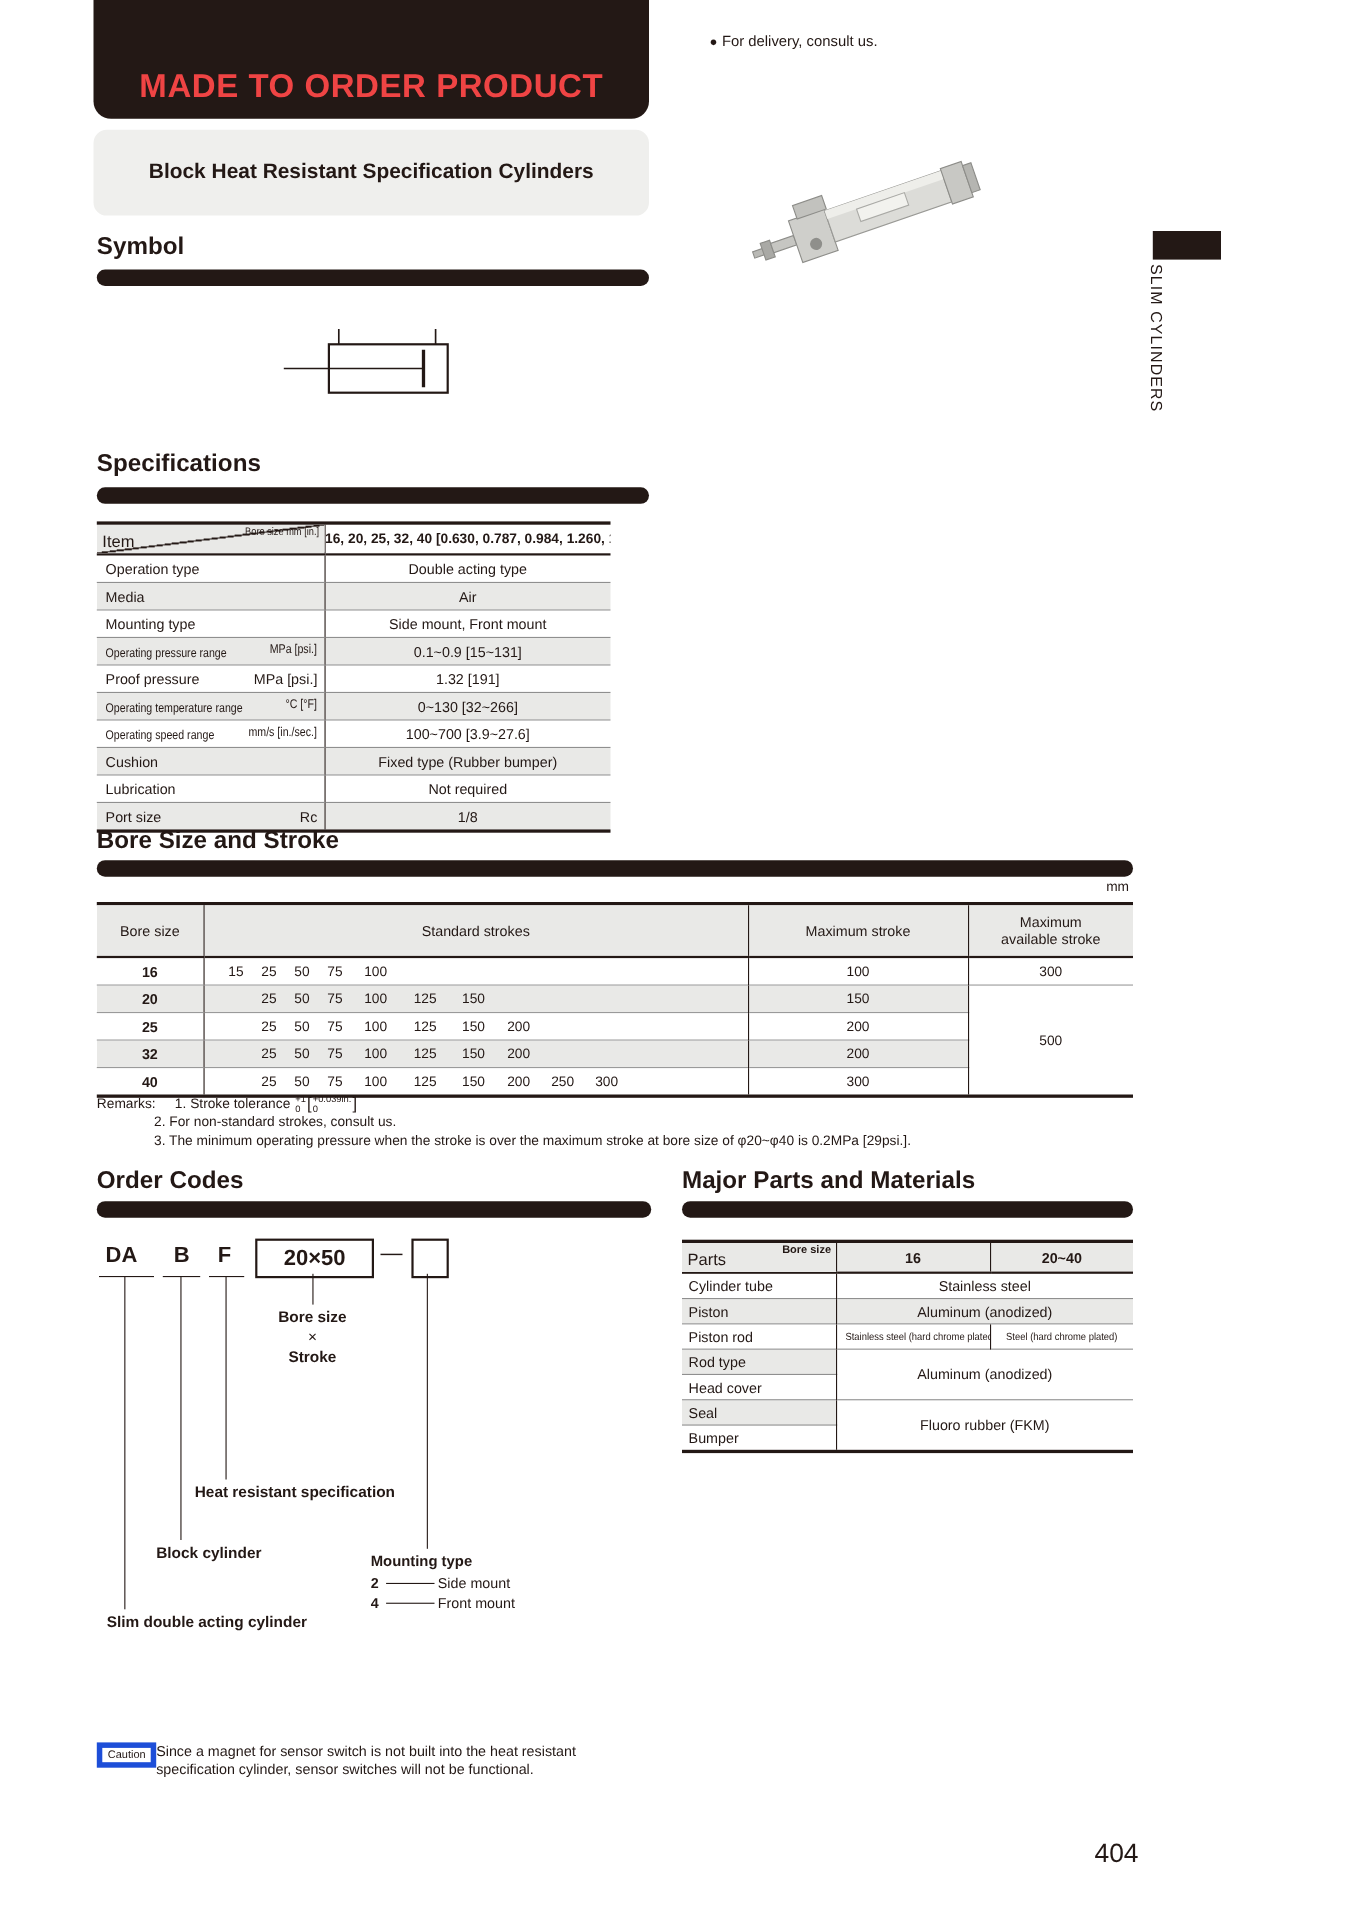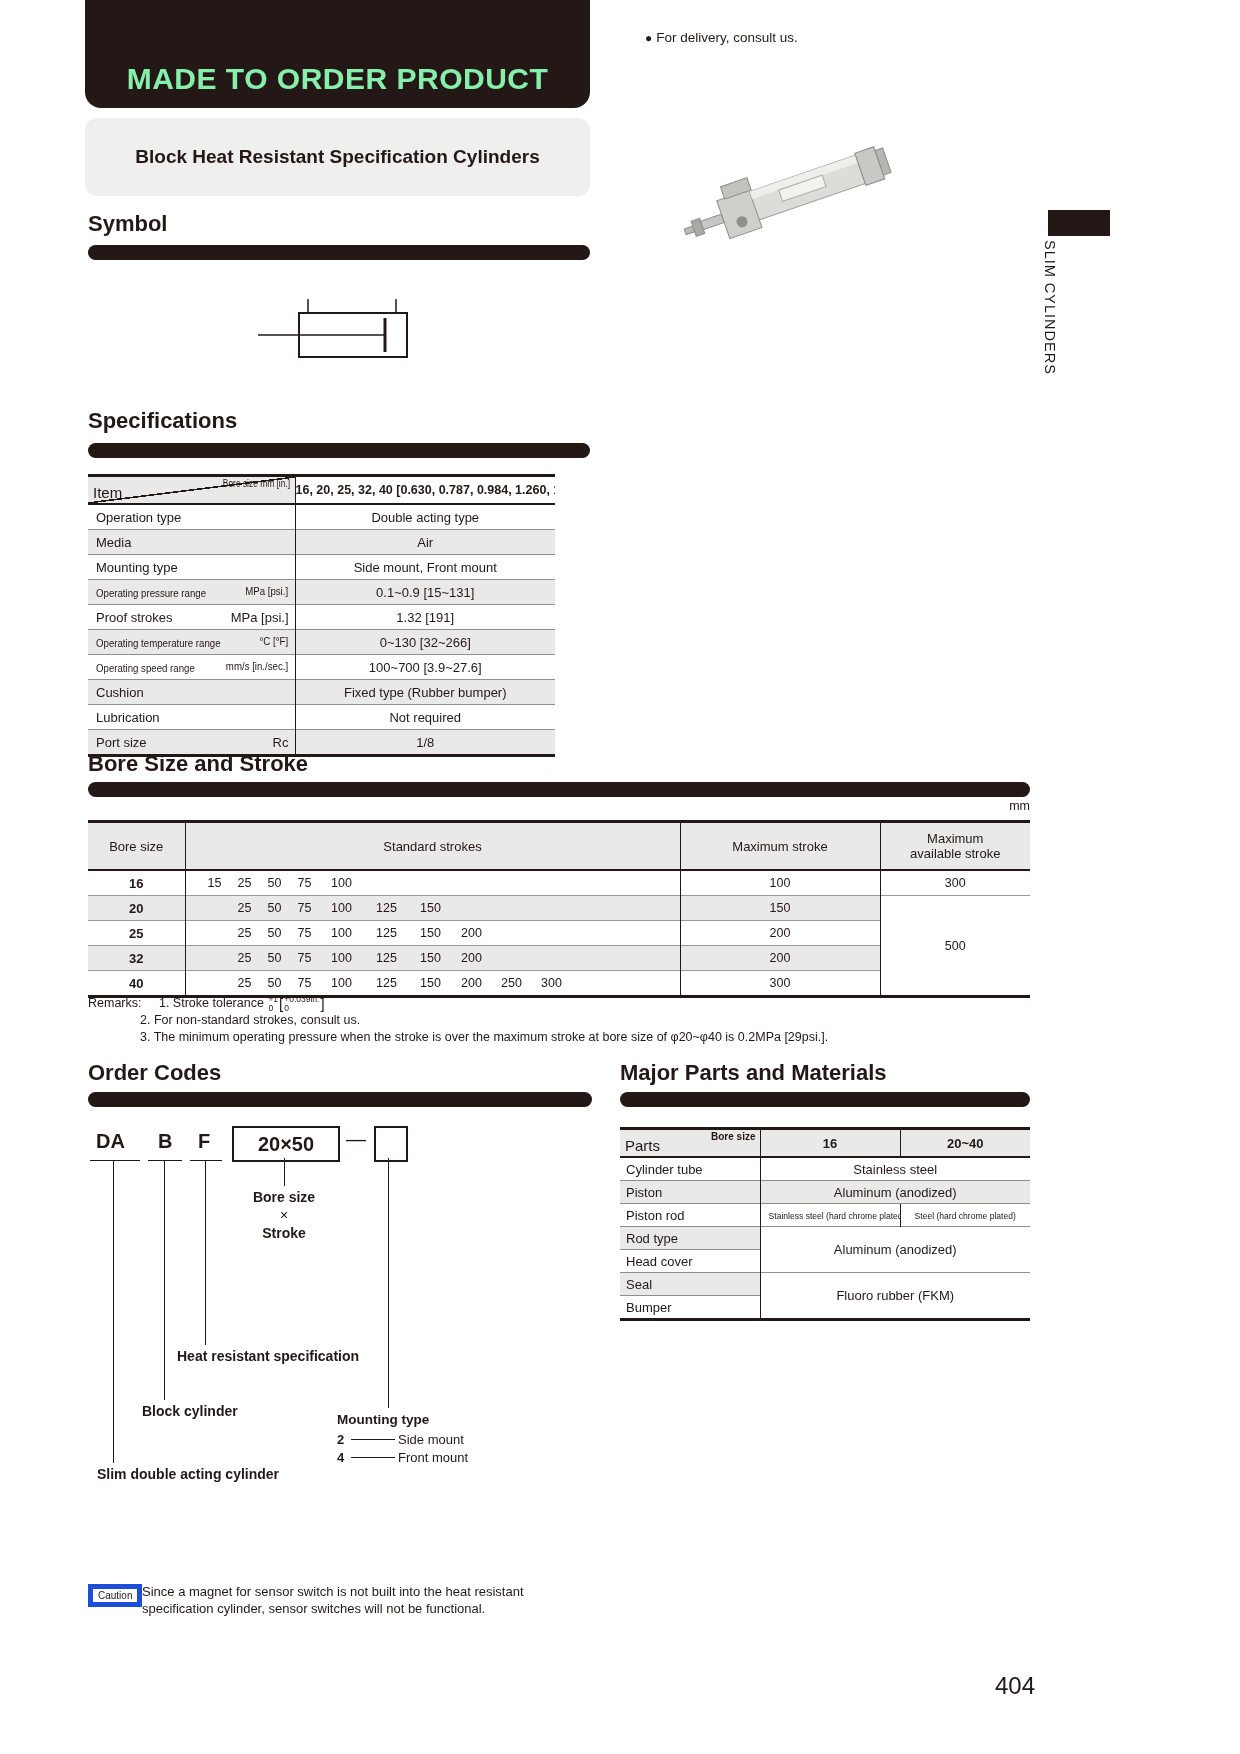--- a/index.html
+++ b/index.html
@@ -3,21 +3,21 @@
 <meta charset="utf-8">
 <style>
   html,body{margin:0;padding:0;background:#fff;}
   .page{position:relative;width:1240px;height:1754px;background:#ffffff;
         font-family:"Liberation Sans","DejaVu Sans",sans-serif;color:#231815;overflow:hidden;}
   .abs{position:absolute;}
 
   
   .black-banner{left:85px;top:0;width:505px;height:108px;background:#231815;
     border-radius:0 0 16px 16px;display:flex;align-items:flex-end;justify-content:center;}
-  .black-banner .t{color:#86efac;font-weight:bold;font-size:30px;letter-spacing:.5px;padding-bottom:12px;white-space:nowrap;}
+  .black-banner .t{color:#ef4444;font-weight:bold;font-size:30px;letter-spacing:.5px;padding-bottom:12px;white-space:nowrap;}
   .sub-banner{left:85px;top:118px;width:505px;height:78px;background:#efefed;border-radius:12px;
     display:flex;align-items:center;justify-content:center;}
   .sub-banner .t{font-weight:bold;font-size:19px;white-space:nowrap;}
   .delivery{left:645px;top:30px;font-size:13.5px;}
   .delivery .b{font-size:12px;margin-right:4px;}
 
   
   .side-tab{left:1048px;top:210px;width:62px;height:26px;background:#231815;}
   .side-vert{left:1042px;top:240px;height:170px;writing-mode:vertical-rl;font-size:14.5px;letter-spacing:1px;color:#231815;}
 
@@ -58,21 +58,21 @@
   .stroke th{height:46px;background:#e9e9e7;border-top:none;border-bottom:2px solid #231815;font-size:13px;}
   .stroke td{height:24px;}
   .stroke .c{text-align:center;}
   .stroke .bore{font-weight:bold;text-align:center;font-size:13px;}
   .stroke td.bl,.stroke th.bl{border-left:1px solid #231815;}
   .strokes{padding-left:14px;}
   .strokes span{display:inline-block;text-align:center;}
   .strokes .s0{width:30px}.strokes .s1{width:30px}.strokes .s2{width:30px}.strokes .s3{width:30px}
   .strokes .s4{width:44px}.strokes .s5{width:46px}.strokes .s6{width:42px}.strokes .s7{width:40px}
   .strokes .s8{width:40px}.strokes .s9{width:40px}
-  .mm{left:950px;top:799px;width:80px;text-align:right;font-size:12.5px;}
+  .mm{left:976px;top:799px;width:80px;text-align:center;font-size:12.5px;}
 
   
   .remarks{left:88px;top:995px;font-size:12.5px;line-height:17px;}
   .remarks .row{white-space:nowrap;}
   .remarks .ind{padding-left:52px;}
   .frac{display:inline-flex;flex-direction:column;font-size:8.5px;line-height:8.5px;vertical-align:middle;margin:0 1px;}
   .brk{font-size:15px;vertical-align:middle;}
 
   
   .code-letter{font-size:20px;font-weight:bold;}
@@ -171,21 +171,21 @@
       </tr>
       <tr>
         <td class="lab"><span>Mounting type</span></td>
         <td class="val">Side mount, Front mount</td>
       </tr>
       <tr class="shade">
         <td class="lab"><span class="cond" style="font-size:11.5px">Operating pressure range</span><span class="u cond-r" style="font-size:11.5px">MPa [psi.]</span></td>
         <td class="val">0.1~0.9 [15~131]</td>
       </tr>
       <tr>
-        <td class="lab"><span>Proof strokes</span><span class="u">MPa [psi.]</span></td>
+        <td class="lab"><span>Proof pressure</span><span class="u">MPa [psi.]</span></td>
         <td class="val">1.32 [191]</td>
       </tr>
       <tr class="shade">
         <td class="lab"><span class="cond" style="font-size:11.5px">Operating temperature range</span><span class="u cond-r" style="font-size:11.5px">°C [°F]</span></td>
         <td class="val">0~130 [32~266]</td>
       </tr>
       <tr>
         <td class="lab"><span class="cond" style="font-size:11.5px">Operating speed range</span><span class="u cond-r" style="font-size:11.5px">mm/s [in./sec.]</span></td>
         <td class="val">100~700 [3.9~27.6]</td>
       </tr>

